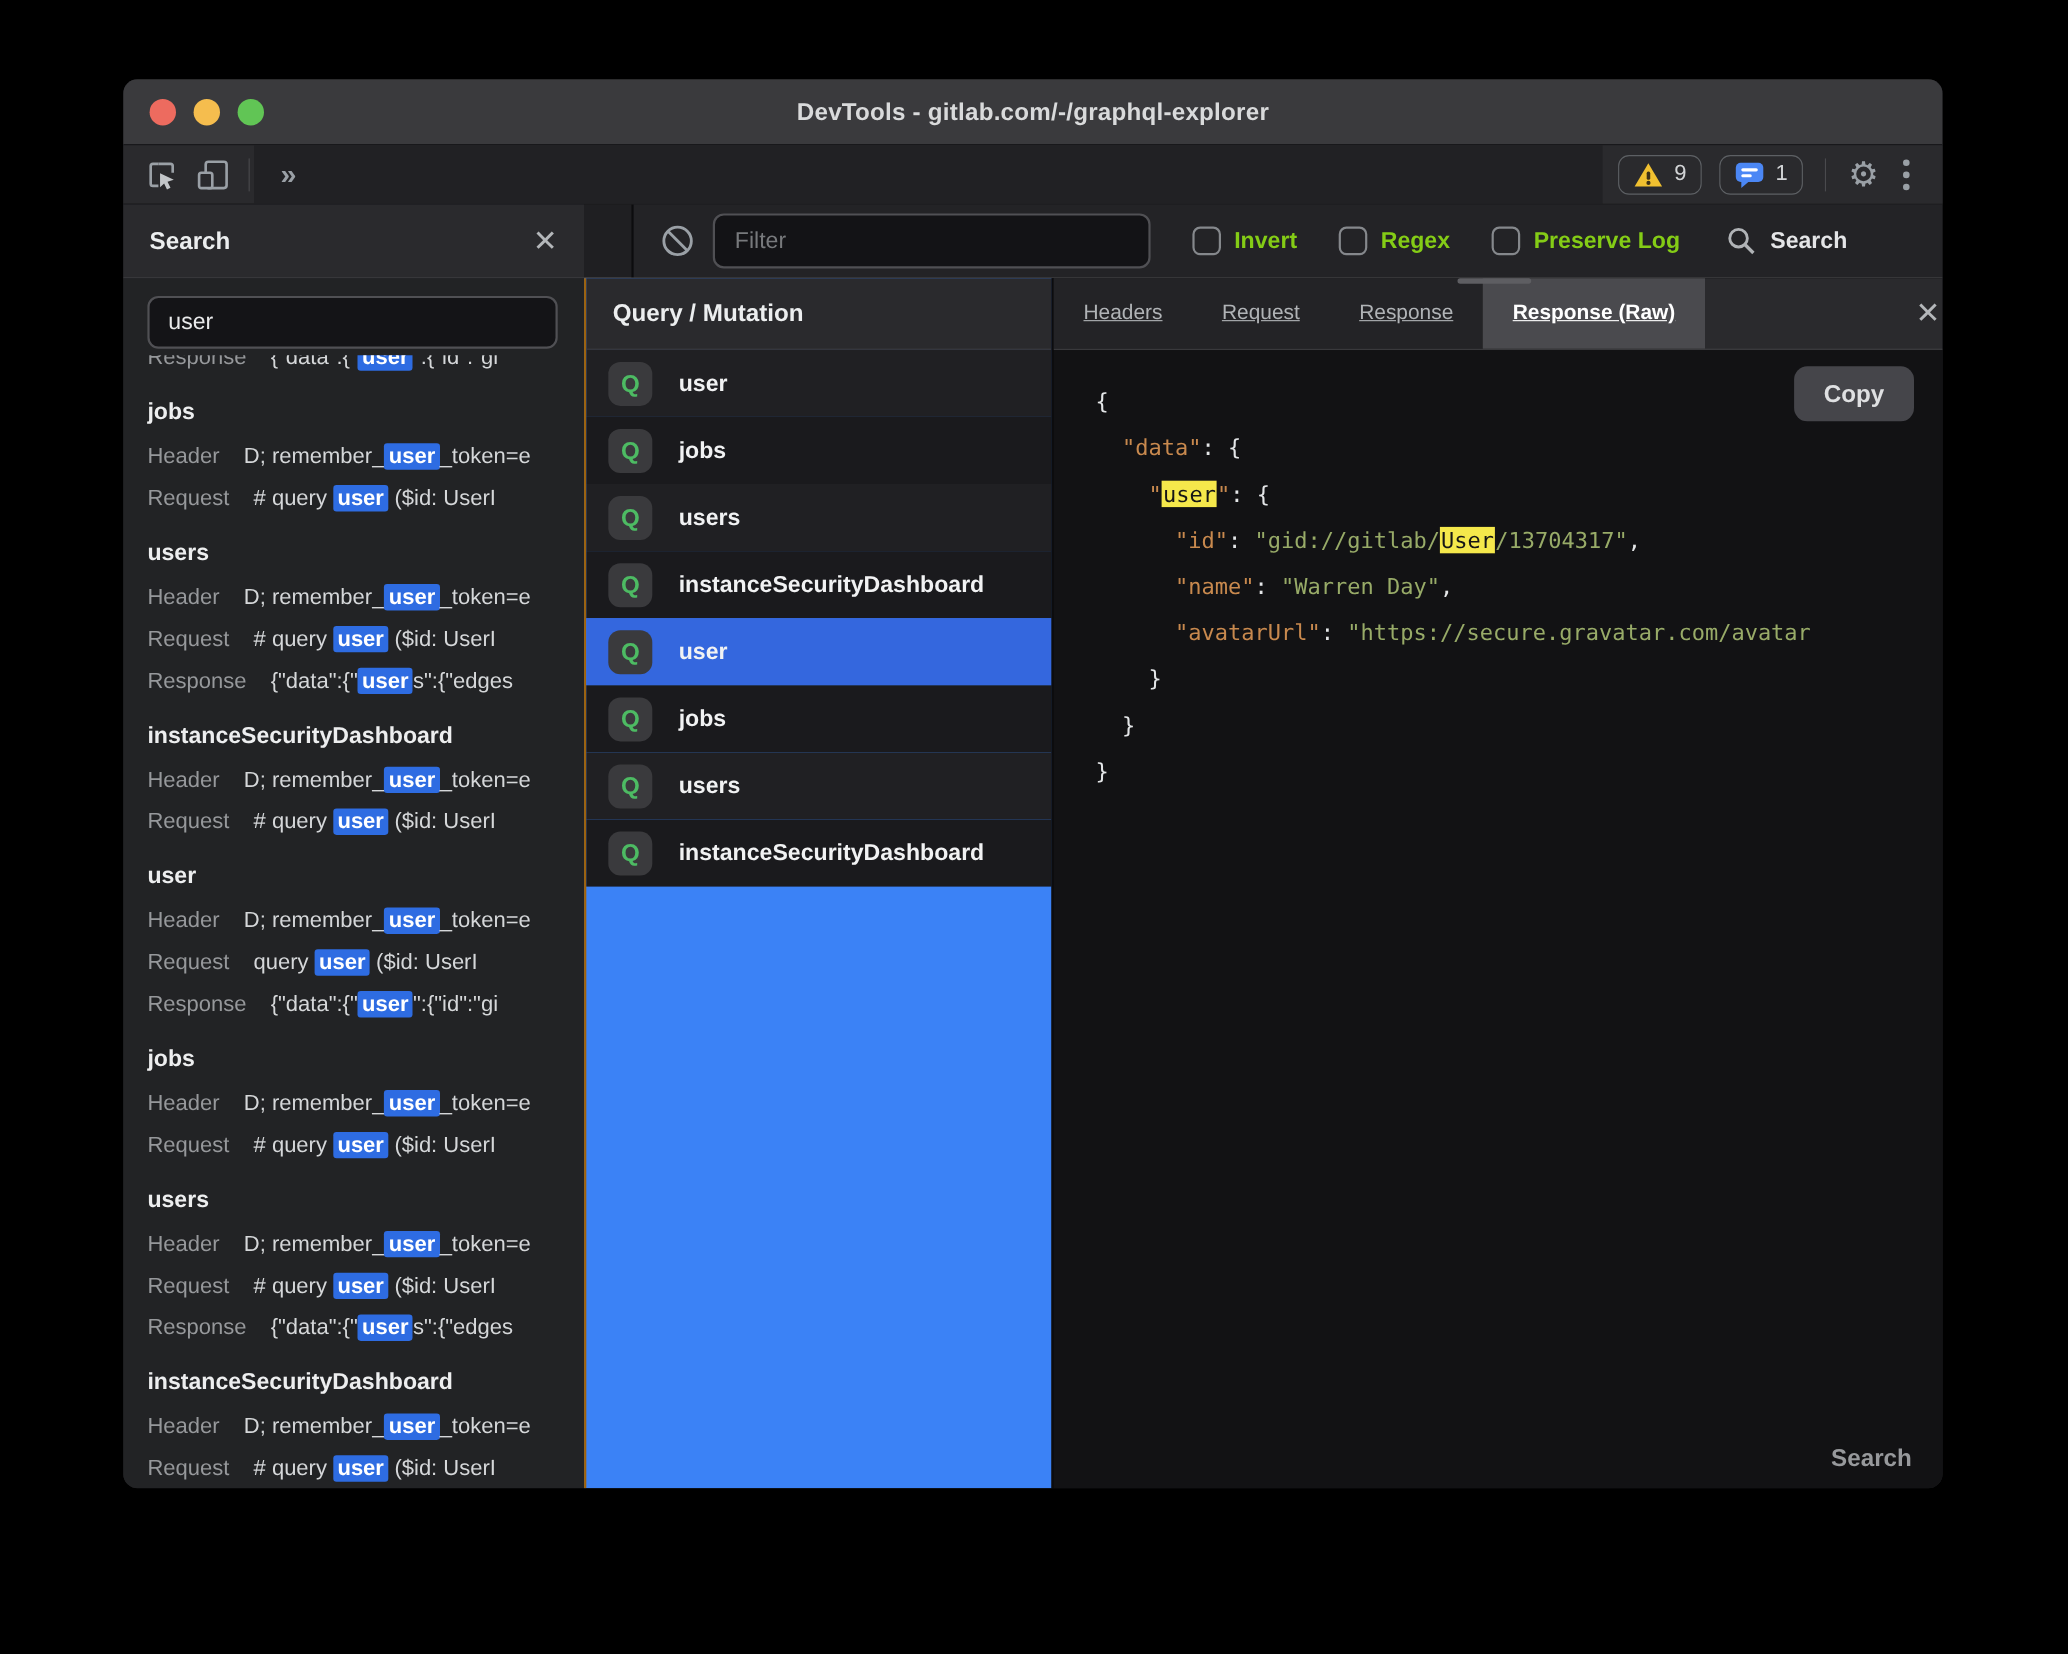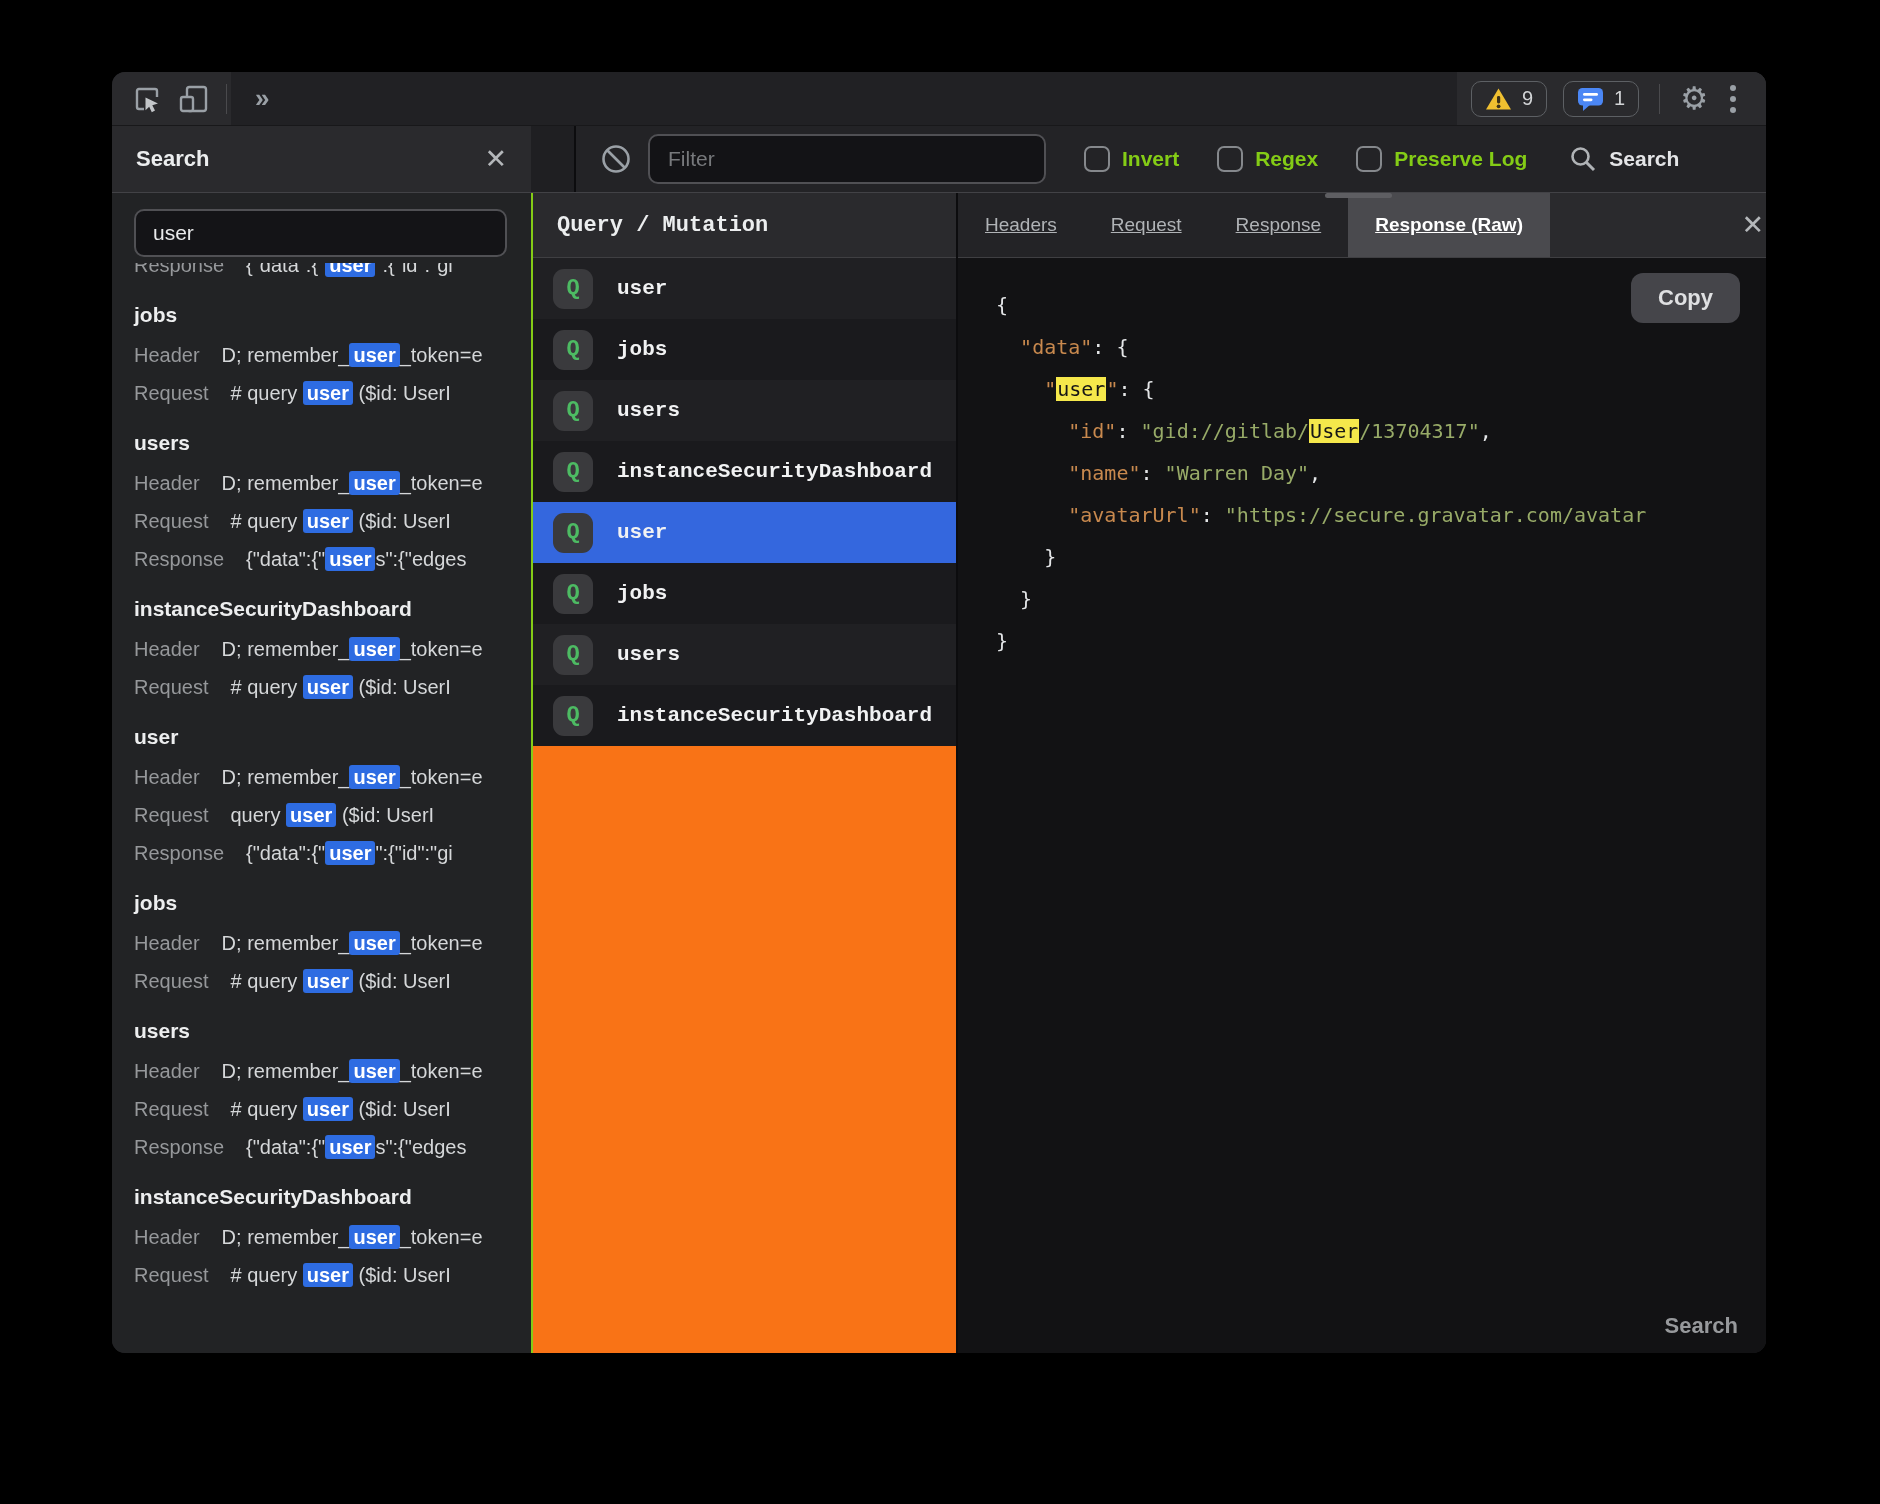--- a/index.html
+++ b/index.html
@@ -48,22 +48,22 @@
   .filter-input::placeholder { color:#77797c; }
   .cb-group { display:flex; align-items:center; gap:12px; margin-left:38px; }
   .cb-box { width:26px; height:26px; border:2px solid #85888c; border-radius:7px; }
   .cb-label { color:#84cc16; font-size:21px; font-weight:600; }
   .search-group { display:flex; align-items:center; gap:12px; margin-left:42px; }
   .search-label { color:#e4e5e7; font-size:21px; font-weight:600; }
 
   
   .panels { flex:1; display:flex; min-height:0; }
   .panel-left { width:419px; flex:0 0 419px; background:#222325; display:flex; flex-direction:column; min-height:0; }
-  .panel-mid { width:425px; flex:0 0 425px; background:#f97316; border-left:2px solid #84cc16;
-    display:flex; flex-direction:column;font-family:Liberation Mono, monospace; }
+  .panel-mid { width:425px; flex:0 0 425px; background:#3b82f6; border-left:2px solid #a16207;
+    display:flex; flex-direction:column; }
   .panel-right { flex:1; background:#121214; border-left:2px solid #0c0c0e;
     display:flex; flex-direction:column; position:relative; }
   .col-header { height:65px; flex:0 0 65px; background:#2a2a2d; border-bottom:1px solid #3f3f42;
     display:flex; align-items:center; padding:0 24px; }
 
   
   .search-input-row { padding:16px 24px 6px 22px; }
   .search-input { width:100%; height:48px; background:#141417; border:2px solid #505054; border-radius:10px;
     color:#e9eaeb; font-size:21px; padding:0 17px; outline:none;
     font-family:"Liberation Sans","DejaVu Sans",sans-serif; }
@@ -99,20 +99,28 @@
     font-size:22px; font-weight:600; padding:12px 27px; border-radius:12px; border:none; }
   .support { position:absolute; bottom:14px; right:28px; color:#97999c; font-size:22px; font-weight:700; }
 
   svg { display:block; }
 </style>
 </head>
 <body>
 
 <div class="window">
 
+  <div class="titlebar">
+    <div class="lights">
+      <span class="light red"></span>
+      <span class="light yellow"></span>
+      <span class="light green"></span>
+    </div>
+    <div class="win-title">DevTools - gitlab.com/-/graphql-explorer</div>
+  </div>
 
   <div class="toolbar">
     <div class="tool-icons">
       <span>
         <svg width="30" height="30" viewBox="0 0 30 30">
           <path d="M12 5 H7 Q5 5 5 7 V23 Q5 25 7 25 H12" stroke="#9aa0a6" stroke-width="2.4" fill="none"></path>
           <path d="M12 5 H23 Q25 5 25 7 V13" stroke="#9aa0a6" stroke-width="2.4" fill="none"></path>
           <path d="M13.5 13.5 L26 19.5 L20.3 21.2 L23 26.6 L19.8 28.2 L17.2 22.8 L13.5 26.2 Z" fill="#c3c6c9"></path>
         </svg>
       </span>

